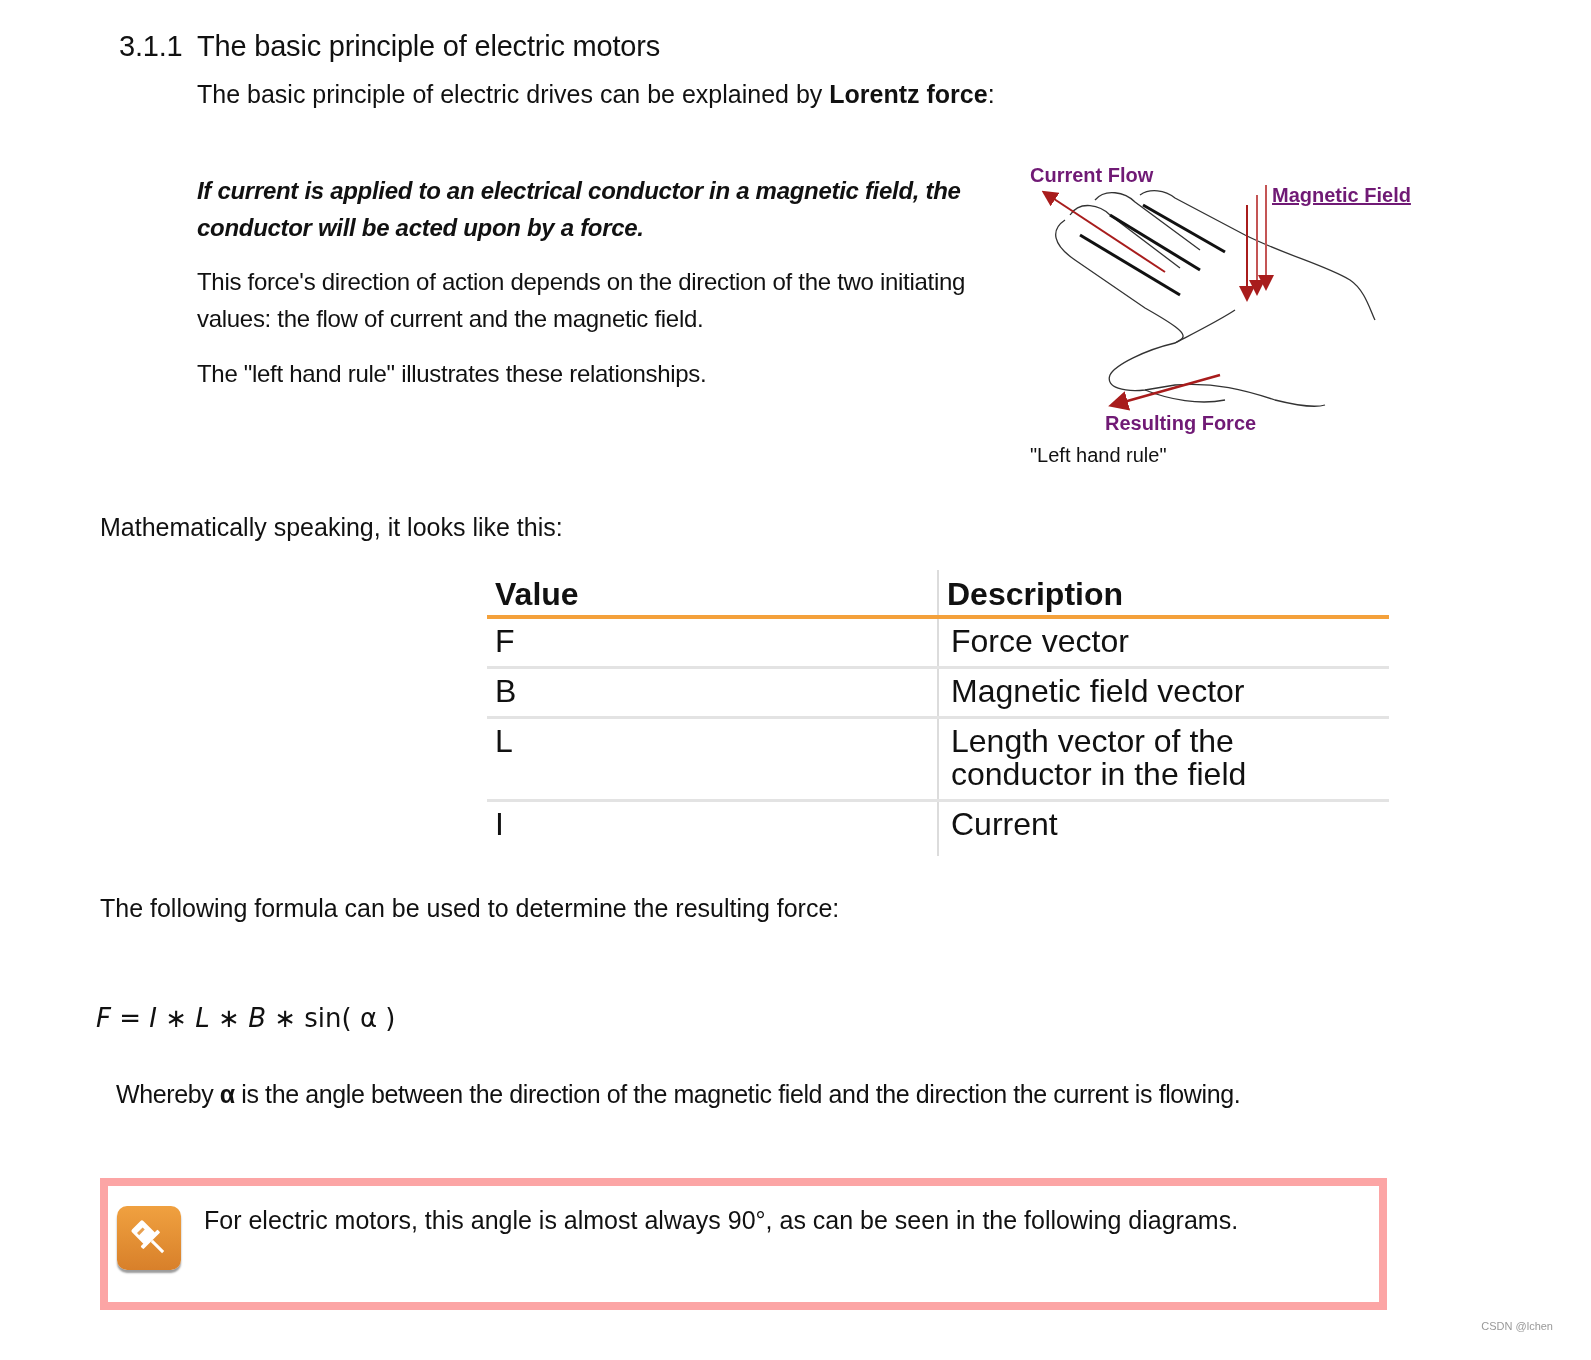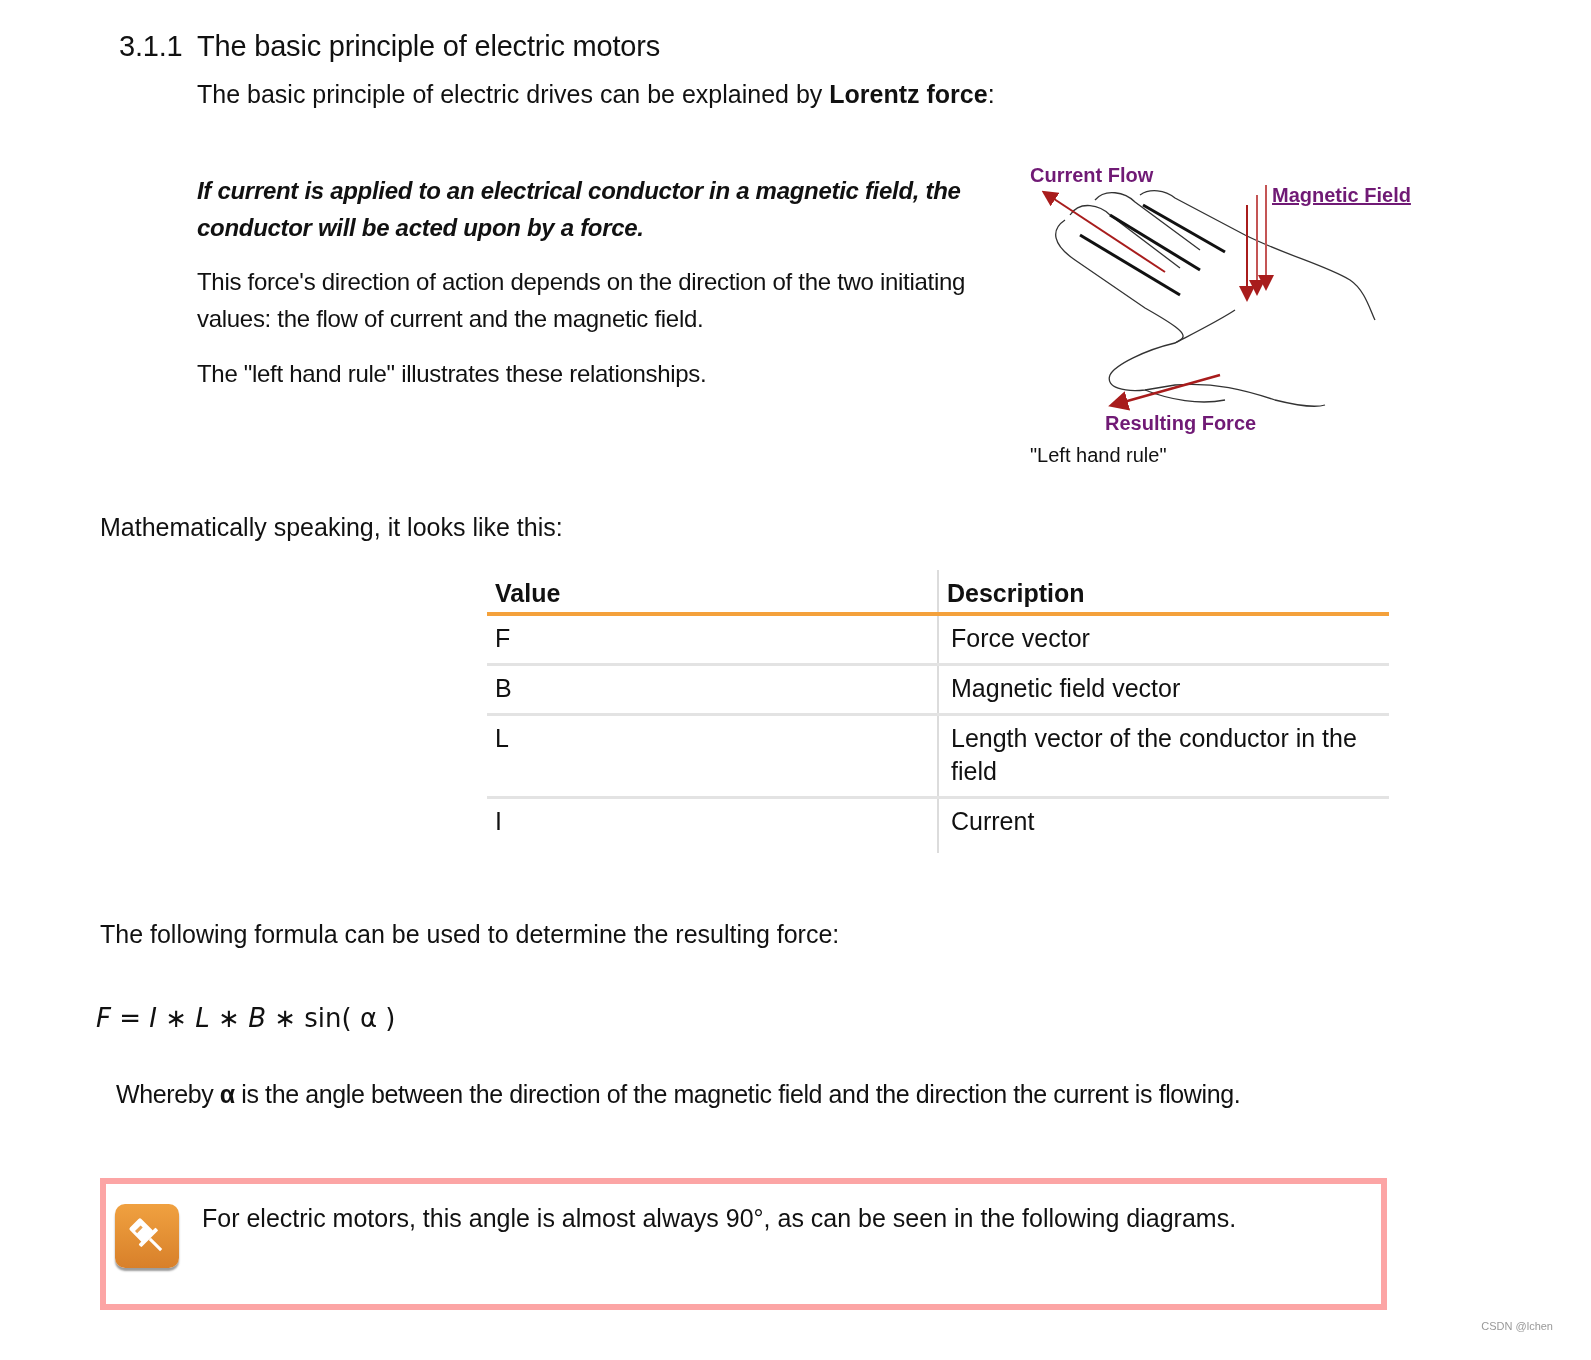--- a/index.html
+++ b/index.html
@@ -13,36 +13,36 @@
   .intro { left: 197px; top: 80px; font-size: 25px; }
   .intro b { font-weight: bold; }
   .para { left: 197px; font-size: 24px; line-height: 37px; width: 820px; letter-spacing: -0.3px; }
   .italic { font-style: italic; }
   .figure { left: 1025px; top: 160px; width: 420px; height: 320px; }
   .fig-label { position: absolute; font-weight: bold; color: #701a75; font-size: 20px; }
   .fig-caption { position: absolute; font-size: 20px; color: #111; }
   .math-intro { left: 100px; top: 513px; font-size: 25px; }
   table.vals {
     position: absolute; left: 487px; top: 570px; width: 902px;
-    border-collapse: collapse; font-size: 25px;
+    border-collapse: collapse; font-size: 32px;
   }
   table.vals th { text-align: left; font-weight: bold; padding: 6px 8px 2px 8px; height: 34px; }
   table.vals thead tr { border-bottom: 4px solid #f4a13b; }
   table.vals td { padding: 6px 8px 8px 8px; vertical-align: top; line-height: 33px; }
   table.vals tbody tr { border-bottom: 3px solid #e3e3e3; }
   table.vals tbody tr:last-child { border-bottom: none; }
   table.vals td.c1, table.vals th.c1 { width: 434px; border-right: 2px solid #dcdcdc; }
   table.vals td.c2 { padding-left: 12px; }
-  .formula-intro { left: 100px; top: 920px; font-size: 25px; }
+  .formula-intro { left: 100px; top: 894px; font-size: 25px; }
   .formula { left: 96px; top: 1003px; font-size: 26px; font-family: "DejaVu Sans", sans-serif; text-align: center; }
   .formula i { font-style: italic; }
   .whereby { left: 116px; top: 1080px; font-size: 25px; letter-spacing: -0.4px; }
   .note {
     left: 100px; top: 1178px; width: 1287px; height: 132px;
-    border: 6px solid #fca5a5; box-sizing: border-box;
+    border: 8px solid #fca5a5; box-sizing: border-box;
   }
   .note-icon {
     position: absolute; left: 9px; top: 20px; width: 64px; height: 64px;
     border-radius: 10px; background: linear-gradient(#f0a140, #d8802a);
     box-shadow: 0 3px 2px #9c9c9c;
   }
   .note-text { position: absolute; left: 96px; top: 20px; font-size: 25px; }
   .watermark { right: 38px; bottom: 28px; font-size: 11px; color: #999; }
 </style>
 </head>

